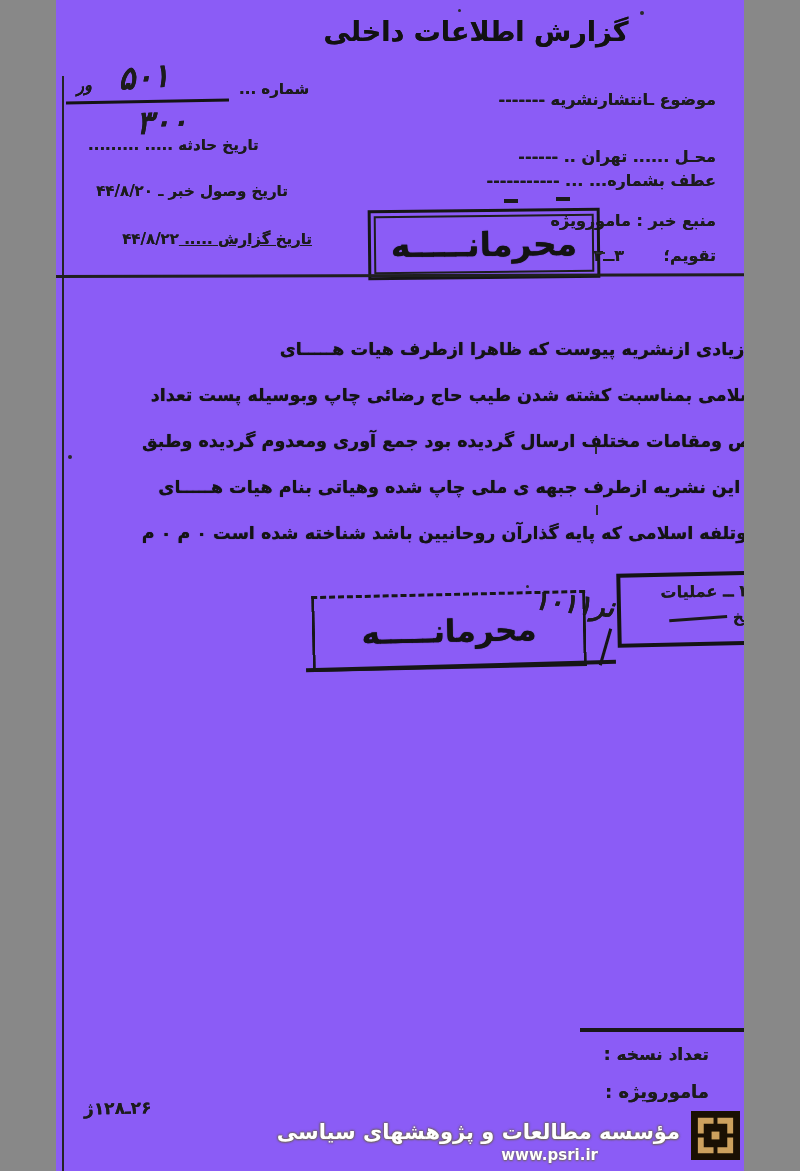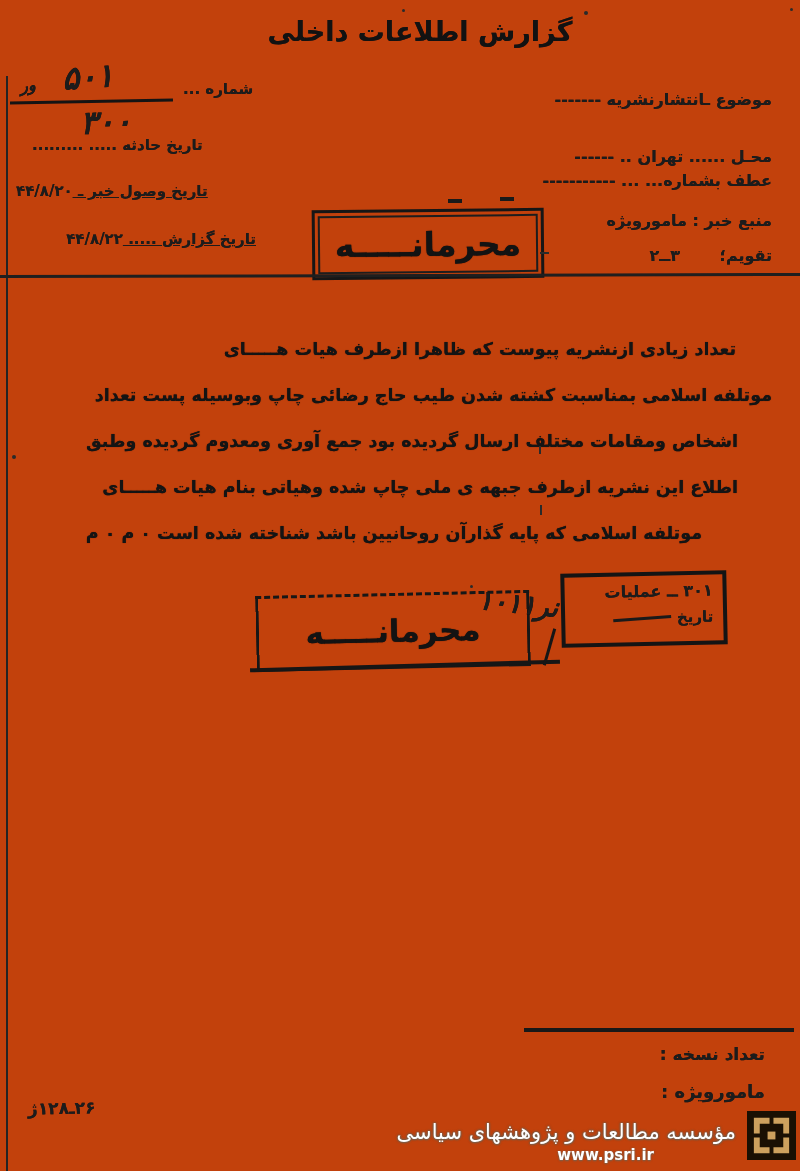--- a/index.html
+++ b/index.html
@@ -1,19 +1,19 @@
 <!DOCTYPE html>
 <html lang="fa"><head>
 <meta charset="utf-8">
 <style>
   html,body{margin:0;padding:0;}
   body{background:#888;display:flex;justify-content:center;}
   #page{
-    position:relative;width:800px;height:1171px;overflow:hidden;
-    background:#c2410c;
+    position:relative;width:688px;height:1171px;overflow:hidden;
+    background:#8b5cf6;
     font-family:"DejaVu Sans",sans-serif;
     color:#1c1c1c;
   }
   .abs{position:absolute;}
   .rtl{direction:rtl;unicode-bidi:embed;}
   .num-ltr{direction:ltr;unicode-bidi:bidi-override;display:inline-block;}
   .typew{font-weight:bold;text-shadow:0 0 0.6px rgba(20,20,20,0.85);}
   .hand{font-weight:bold;font-style:italic;text-shadow:0 0 0.5px rgba(10,10,10,0.9);}
 
   
@@ -24,21 +24,21 @@
 
   
   .lrow{font-size:15px;white-space:nowrap;}
   #num-label{left:183px;top:80px;width:78px;text-align:left;}
   #num-top{left:62px;top:58px;font-size:32px;transform:rotate(-4deg);}
   #num-line{left:10px;top:100px;width:163px;height:3px;background:#141414;transform:rotate(-1deg);}
   #num-bottom{left:80px;top:103px;font-size:32px;transform:rotate(-2deg);}
   #num-scribble{left:20px;top:76px;font-size:16px;transform:rotate(-8deg);}
   #incident-row{left:32px;top:136px;width:222px;text-align:left;}
   #incident-dots{letter-spacing:3px;}
-  #received-row{left:16px;top:182px;width:240px;text-align:left;text-decoration:underline;}
+  #received-row{left:16px;top:182px;width:240px;text-align:center;}
   #report-row{left:10px;top:230px;width:246px;text-align:right;text-decoration:underline;}
 
   
   .rrow{right:28px;font-size:16px;white-space:nowrap;text-align:right;}
   #subject-row{top:90px;}
   #location-row{top:131px;margin-top:16px;}
   #ref-row{top:171px;}
   #source-row{top:211px;}
   #calendar-row{top:246px;}
   .trail{letter-spacing:1px;}
@@ -75,21 +75,21 @@
   #stamp-underline{left:250px;top:664px;width:310px;height:4px;background:#161616;transform:rotate(-1.6deg);}
   #stamp-hook{left:548px;top:628px;width:3px;height:38px;background:#161616;transform:rotate(16deg);}
 
   
   #rule-bottom{left:524px;top:1028px;width:270px;height:4px;background:#181818;}
   #copies-row{right:35px;top:1044px;font-size:17px;}
   #recipients-row{right:35px;top:1081px;font-size:18px;}
   #form-number{left:28px;top:1098px;font-size:17px;transform:rotate(-1deg);}
 
   
-  #watermark-org{right:64px;top:1120px;font-size:21px;font-weight:normal;color:#ffffff;
+  #watermark-org{right:64px;top:1120px;font-size:21px;font-weight:bold;color:#ffffff;
     text-shadow:0 1px 2px rgba(110,100,85,0.95),0 -1px 2px rgba(110,100,85,0.7),1px 0 2px rgba(110,100,85,0.7),-1px 0 2px rgba(110,100,85,0.7);}
   #watermark-url{right:146px;top:1146px;font-size:15px;font-weight:bold;color:#ffffff;
     text-shadow:0 1px 2px rgba(110,100,85,0.95),0 0 2px rgba(110,100,85,0.8);}
   #psri-logo{right:4px;top:1111px;width:49px;height:49px;}
 
   .speck{position:absolute;background:#2a2a2a;border-radius:50%;}
 </style>
 </head>
 <body>
 

